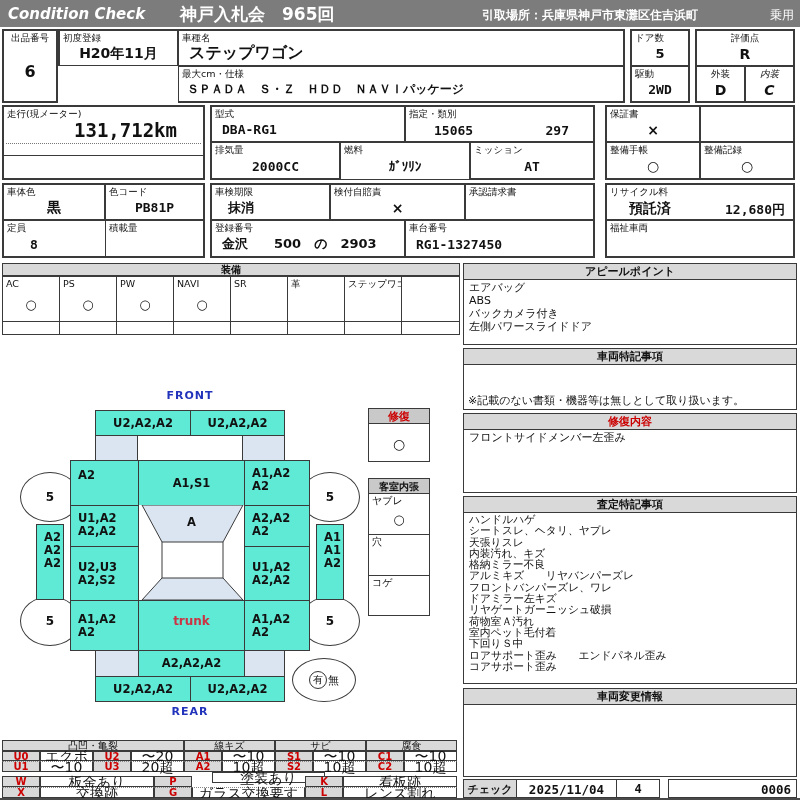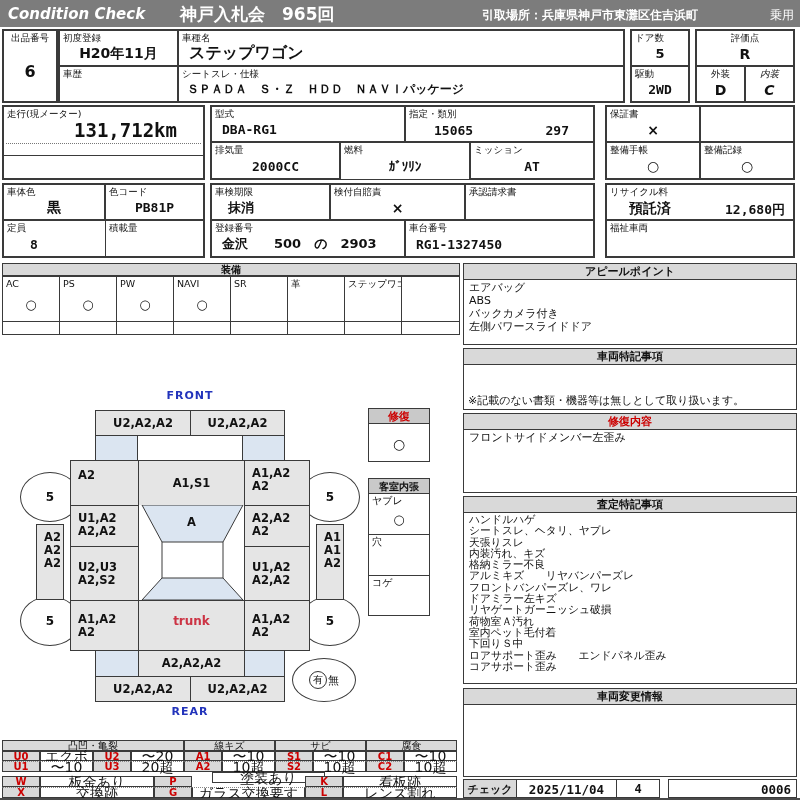--- a/index.html
+++ b/index.html
@@ -8,21 +8,21 @@
   .abs{position:absolute;box-sizing:border-box;}
   .cell{position:absolute;box-sizing:border-box;border:1px solid #3a3a3a;background:#fff;overflow:hidden;}
   .lbl{position:absolute;top:1px;left:3px;font-size:9.5px;line-height:11px;white-space:nowrap;color:#111;}
   .lblc{left:0;right:0;text-align:center;}
   .cv{position:absolute;left:0;right:0;top:11px;bottom:0;display:flex;align-items:center;justify-content:center;font-weight:bold;font-size:14px;}
   .cv.left{justify-content:flex-start;}
   .mono{font-family:"DejaVu Sans Mono","Liberation Mono",monospace;}
   .panel{position:absolute;left:463px;width:334px;box-sizing:border-box;border:1px solid #3a3a3a;background:#fff;}
   .panel-h{height:15px;background:#d9d9d9;border-bottom:1px solid #3a3a3a;text-align:center;font-weight:bold;font-size:11px;line-height:15px;}
   .panel-b{position:absolute;left:0;right:0;top:15px;bottom:0;padding:2px 5px;font-size:11px;line-height:13px;}
-  .dcell{position:absolute;box-sizing:border-box;border:1px solid #3a3a3a;background:#e5e5e5;font-size:11.5px;font-weight:bold;line-height:13px;padding:4px 0 0 7px;z-index:2;}
+  .dcell{position:absolute;box-sizing:border-box;border:1px solid #3a3a3a;background:#5eead4;font-size:11.5px;font-weight:bold;line-height:13px;padding:4px 0 0 7px;z-index:2;}
   .dcellc{padding:0;display:flex;align-items:center;justify-content:center;}
   .wheel{position:absolute;box-sizing:border-box;border:1px solid #3a3a3a;border-radius:50%;background:#fff;display:flex;align-items:center;justify-content:center;font-weight:bold;font-size:12px;z-index:1;}
   .blue{background:#dbe5f1;}
   .legendtitle{background:#d9d9d9;border:1px solid #3a3a3a;text-align:center;font-weight:bold;font-size:10.5px;}
   .lg{background:#d9d9d9;border:1px solid #3a3a3a;text-align:center;font-size:10px;box-sizing:border-box;position:absolute;}
   .lcode{background:#d9d9d9;border:1px solid #3a3a3a;color:#cc0000;font-weight:bold;text-align:center;font-size:10px;box-sizing:border-box;position:absolute;}
   .lval{background:#fff;border:1px solid #3a3a3a;text-align:center;font-size:14px;box-sizing:border-box;position:absolute;}
   .dotted-top{border-top:1px dotted #888 !important;}
 </style>
 </head>
@@ -38,30 +38,26 @@
   </div>
 
   <div class="cell" style="left:2px;top:29px;width:56px;height:74px;border-width:2px;">
     <span class="lbl lblc">出品番号</span>
     <div class="cv" style="font-size:16px;">6</div>
   </div>
   <div class="cell" style="left:58px;top:29px;width:120px;height:37px;border-width:2px 1px 1px 2px;">
     <span class="lbl">初度登録</span>
     <div class="cv">H20年11月</div>
   </div>
-  <div class="cell" style="left:58px;top:66px;width:120px;height:37px;border-width:1px 1px 2px 2px;">
-    <span class="lbl">車歴</span>
-    <div class="cv"></div>
-  </div>
   <div class="cell" style="left:178px;top:29px;width:447px;height:37px;border-width:2px 2px 1px 1px;">
     <span class="lbl">車種名</span>
     <div class="cv left" style="font-size:16px;padding-left:10px;">ステップワゴン</div>
   </div>
   <div class="cell" style="left:178px;top:66px;width:447px;height:37px;border-width:1px 2px 2px 1px;">
-    <span class="lbl">シートスレ・仕様</span>
+    <span class="lbl">最大cm・仕様</span>
     <div class="cv left" style="font-size:12px;padding-left:8px;">ＳＰＡＤＡ　Ｓ・Ｚ　ＨＤＤ　ＮＡＶＩパッケージ</div>
   </div>
   <div class="cell" style="left:630px;top:29px;width:60px;height:37px;border-width:2px 2px 1px 2px;">
     <span class="lbl">ドア数</span>
     <div class="cv" style="font-size:13px;">5</div>
   </div>
   <div class="cell" style="left:630px;top:66px;width:60px;height:37px;border-width:1px 2px 2px 2px;">
     <span class="lbl">駆動</span>
     <div class="cv mono" style="font-size:13px;">2WD</div>
   </div>

